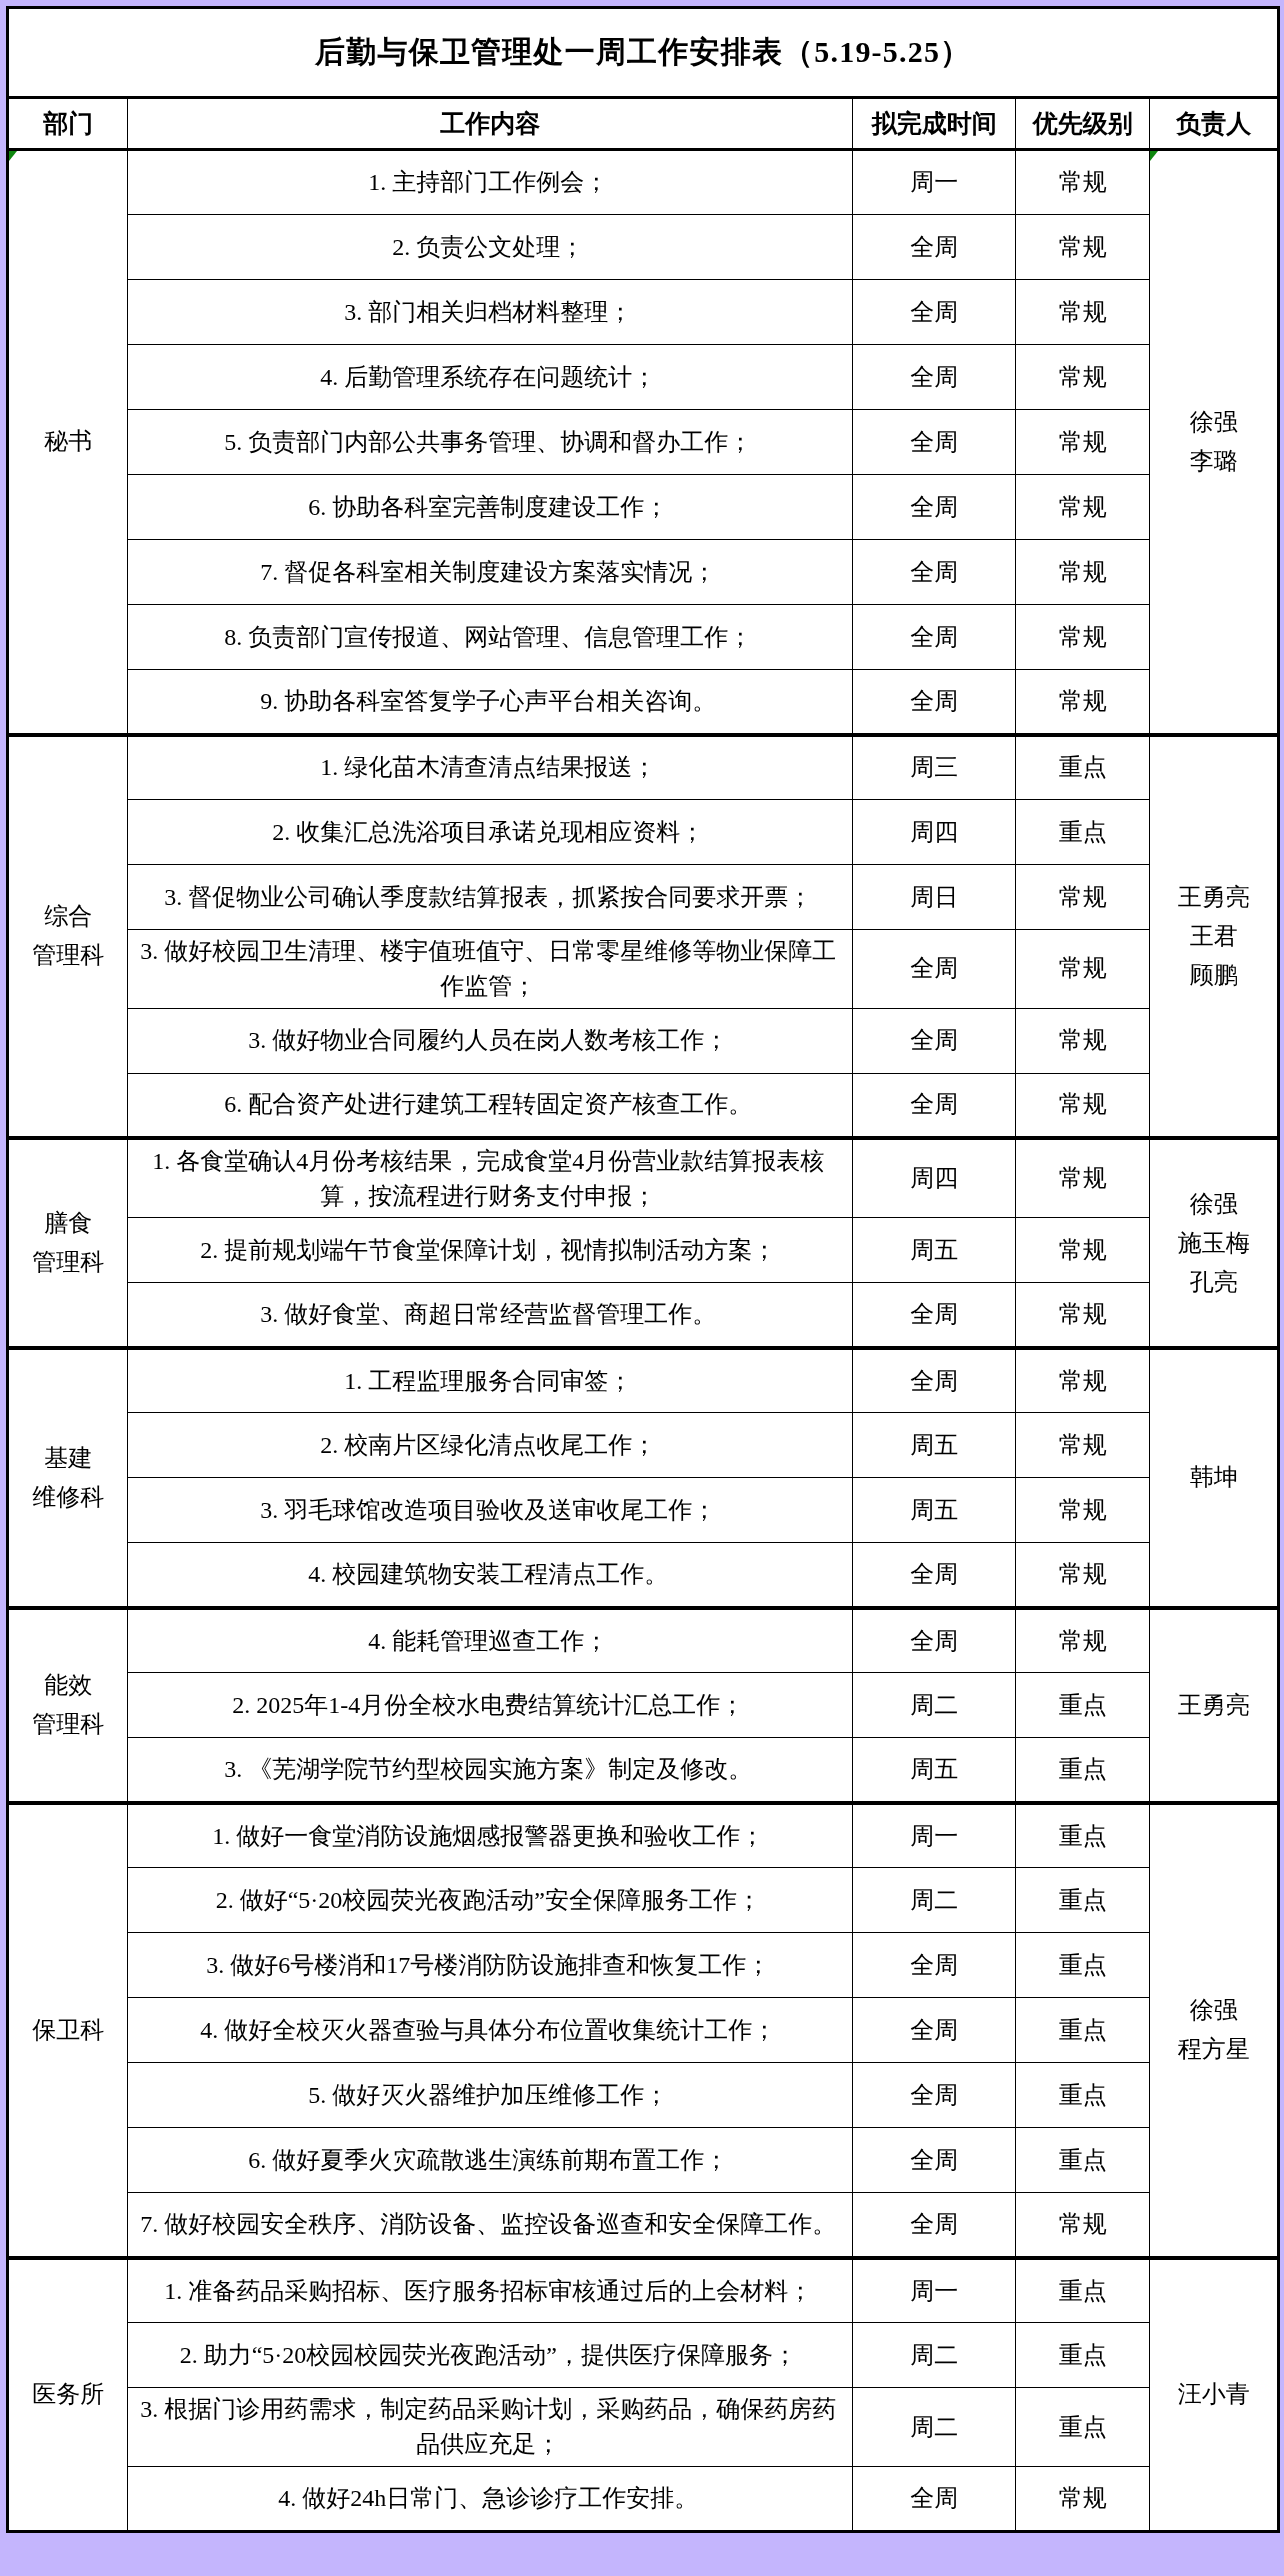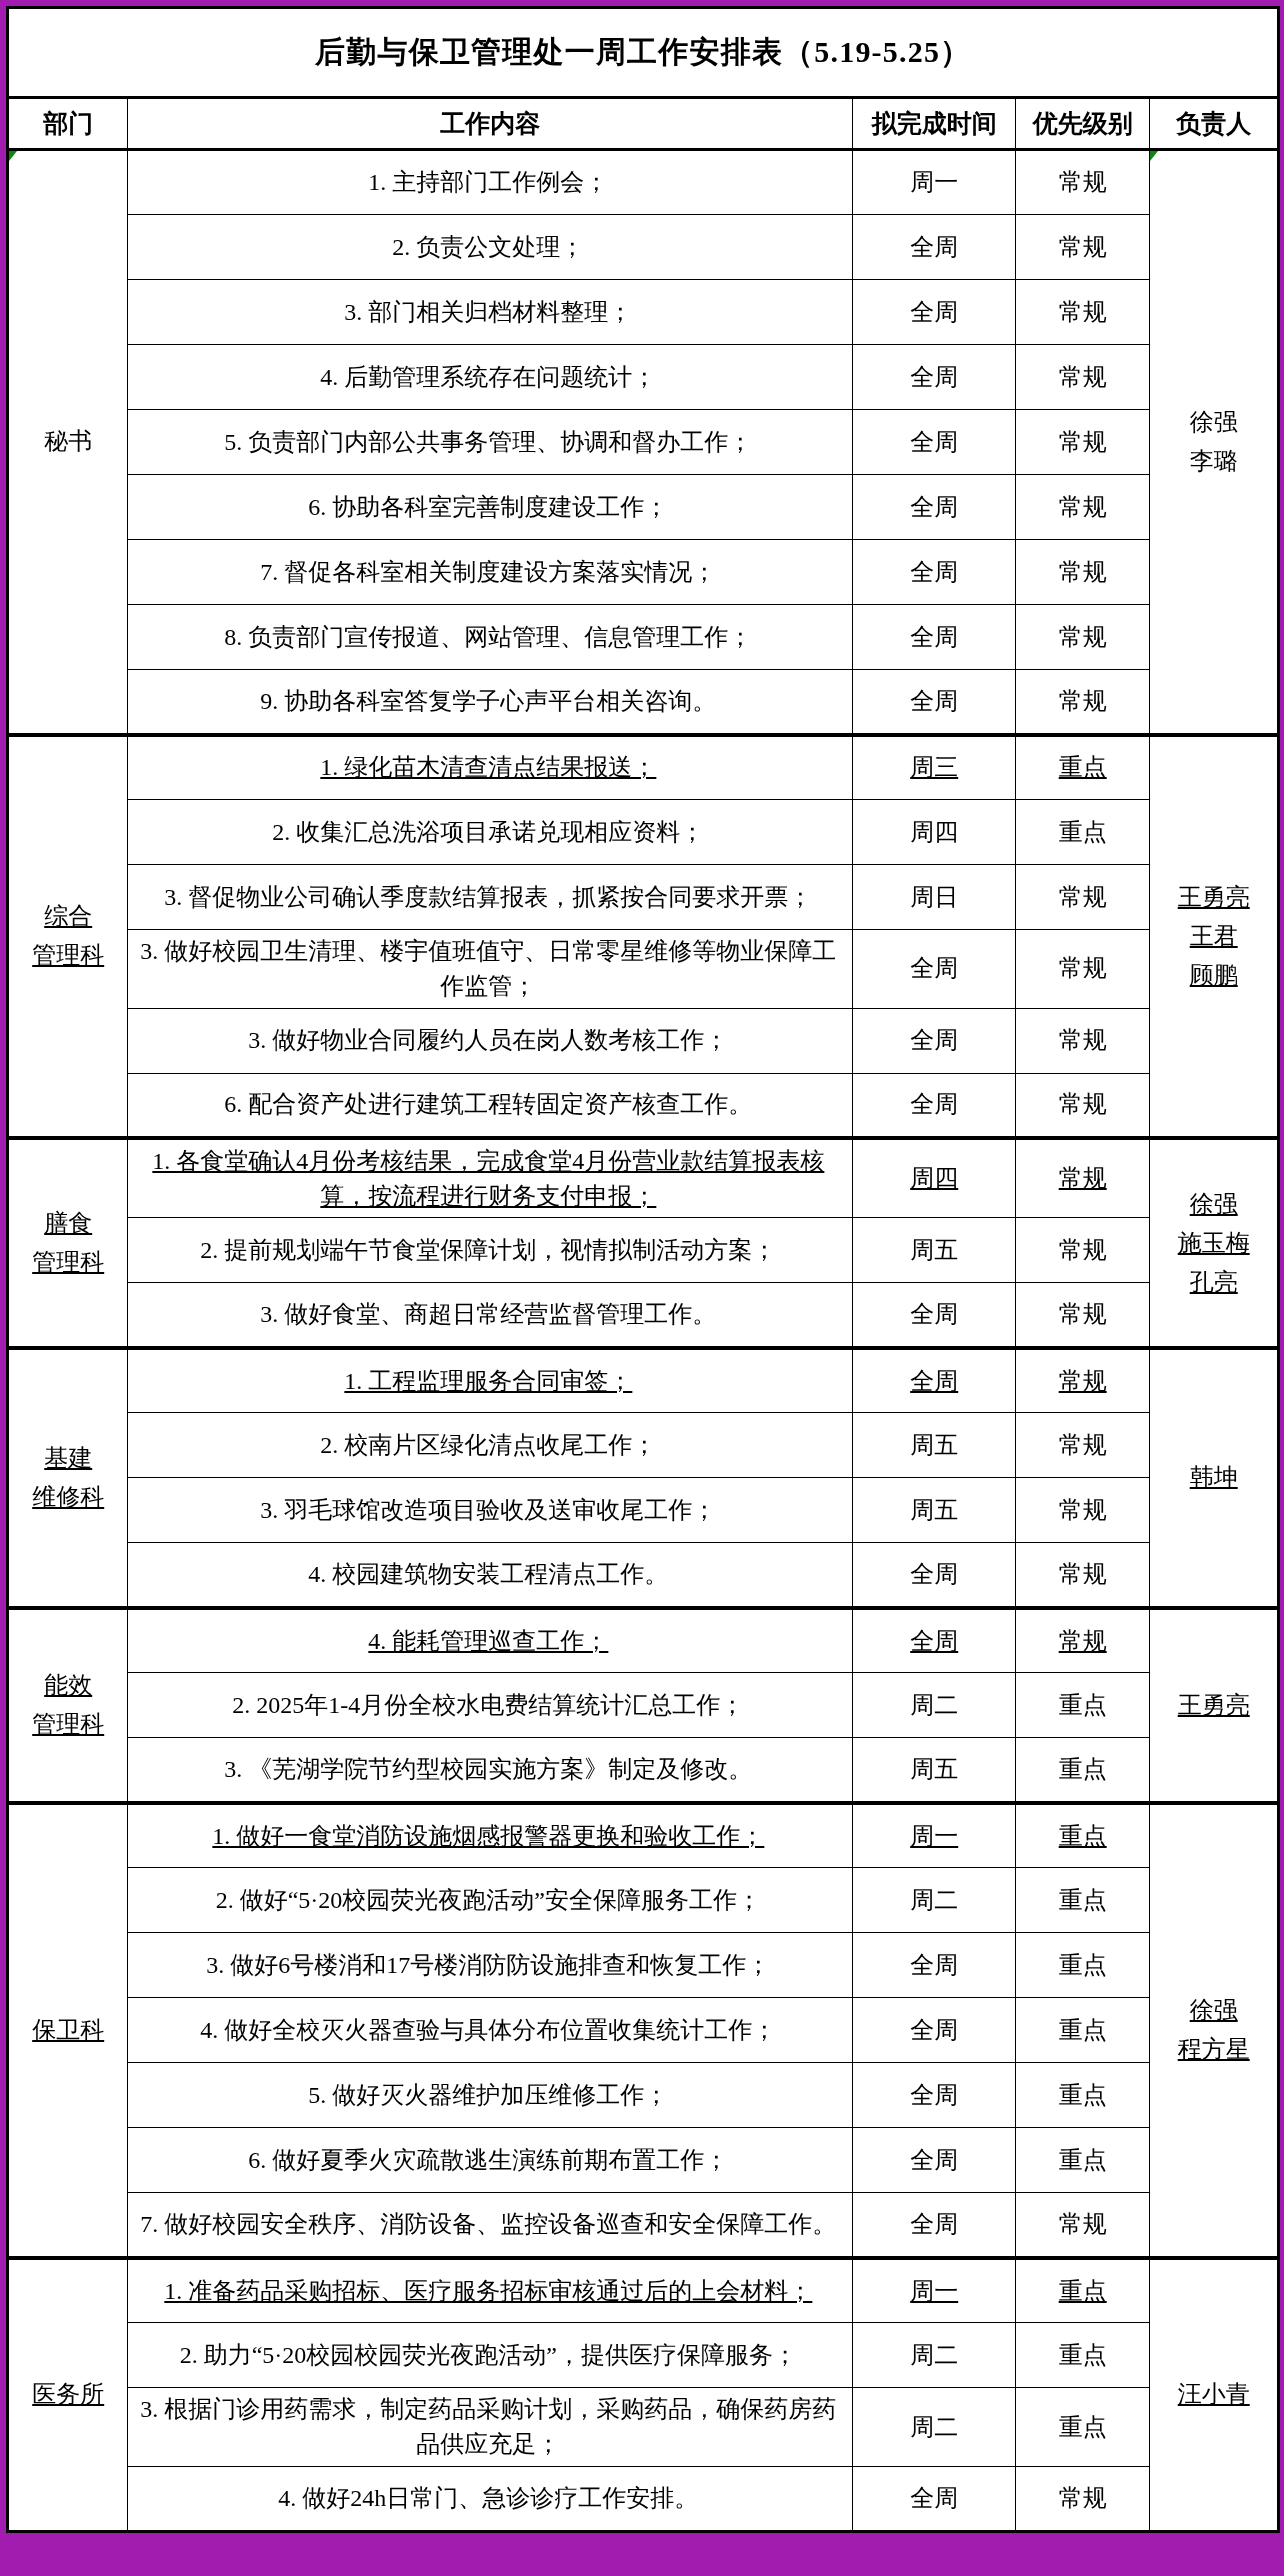--- a/index.html
+++ b/index.html
@@ -3,21 +3,21 @@
 <meta charset="utf-8">
 <style>
   html, body {
     margin: 0;
     padding: 0;
     background: #ffffff;
   }
   .page {
     width: 1284px;
     min-height: 2576px;
-    background: #a21caf;
+    background: #c4b5fd;
     box-sizing: border-box;
     padding: 6.2px;
     font-family: "Liberation Serif", "DejaVu Serif", serif;
     color: #000000;
   }
   table.schedule {
     border-collapse: collapse;
     table-layout: fixed;
     width: 1272px;
     border: 3.7px solid #000000;
@@ -64,21 +64,20 @@
   }
   td.content {
     text-align: center;
     padding: 3.7px 8.7px 3.7px 5px;
   }
   td.time, td.priority {
     text-align: center;
   }
   tr.section-start td {
     border-top: 4.4px solid #000000;
-    text-decoration: underline;
   }
   .tri {
     position: absolute;
     top: 0;
     left: 0;
     width: 0;
     height: 0;
     border-top: 10px solid #0e870e;
     border-right: 8px solid transparent;
   }

